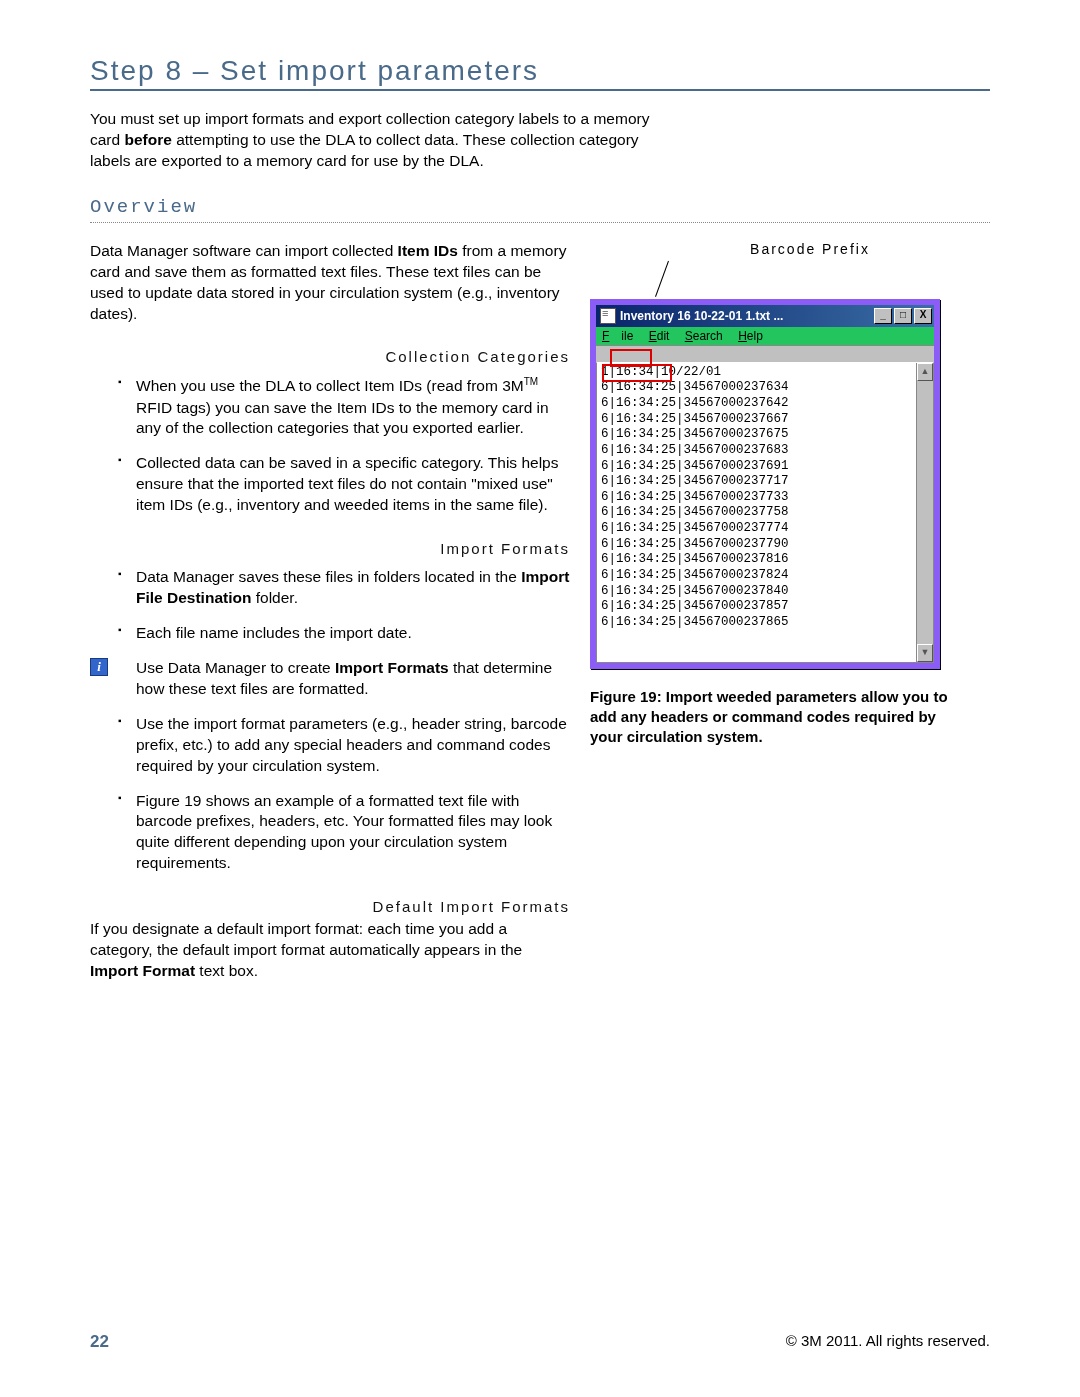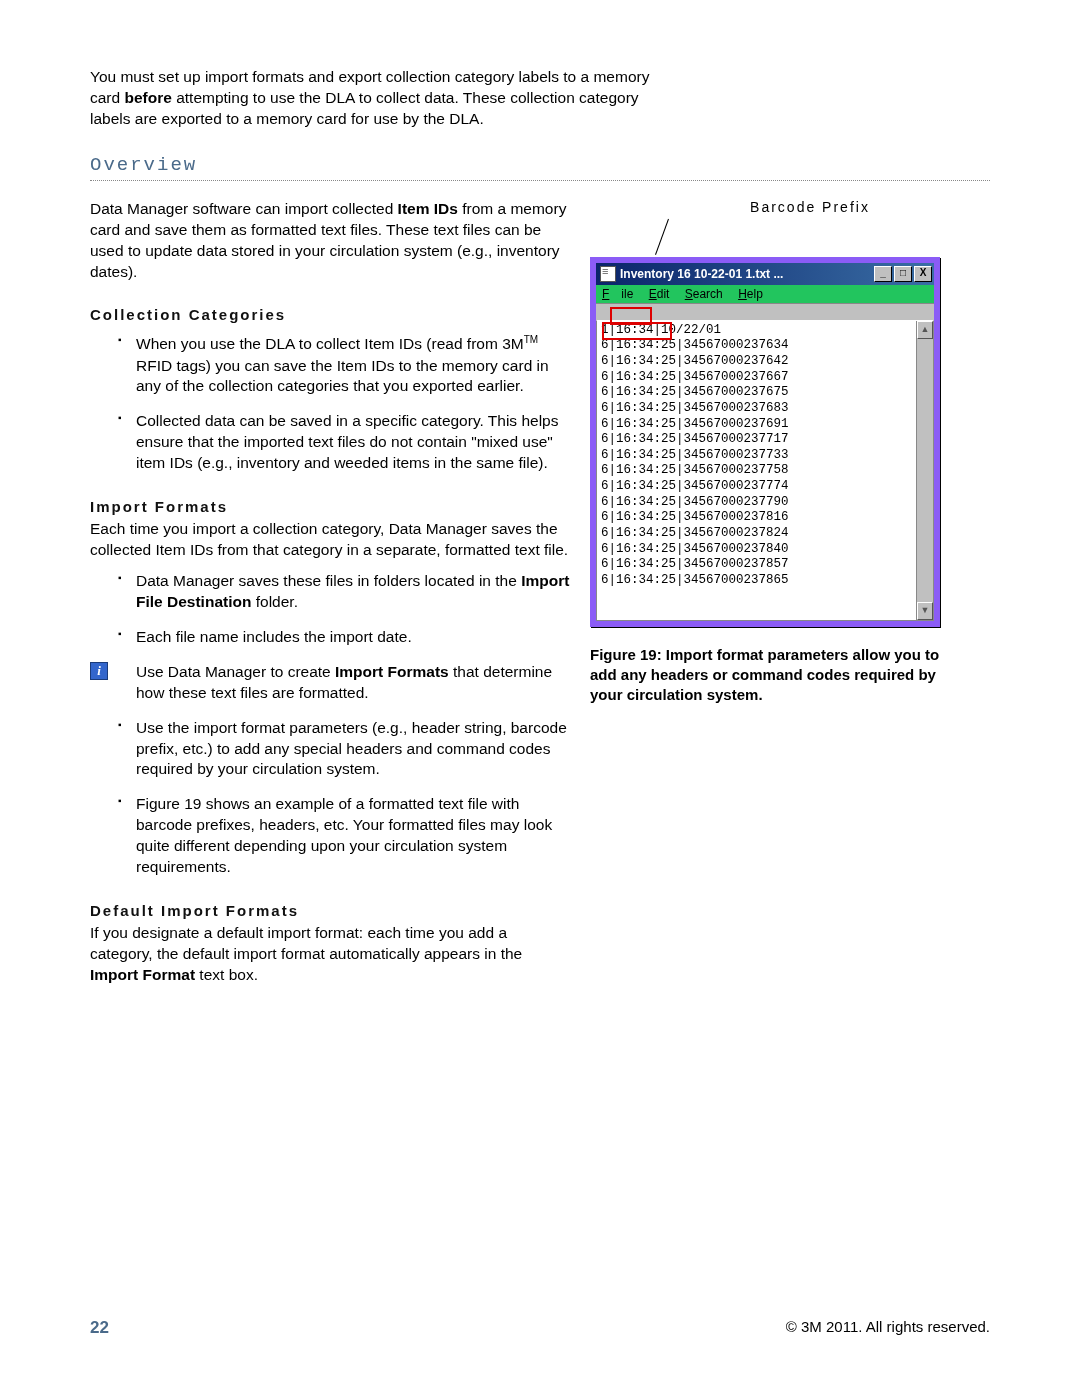--- a/index.html
+++ b/index.html
@@ -55,23 +55,24 @@
   .col-right { width: 380px; }
   .para {
     font-size: 15.5px;
     line-height: 1.35;
     margin: 0 0 16px 0;
   }
   h3.sub {
     font-family: Verdana, Arial, sans-serif;
     font-size: 15px;
     letter-spacing: 2px;
-    font-weight: 700;
+    font-weight: 400;
     margin: 24px 0 4px 0;
     color: #111;
+    text-align: right;
   }
   ul.bullets {
     list-style: none;
     padding: 0 0 0 28px;
     margin: 10px 0 0 0;
   }
   ul.bullets li {
     position: relative;
     font-size: 15.5px;
     line-height: 1.35;
@@ -102,21 +103,21 @@
     align-items: center;
     justify-content: center;
     color: #fff;
     font-style: italic;
     font-family: Georgia, serif;
     font-size: 13px;
     font-weight: bold;
   }
   .footer {
     position: absolute;
-    bottom: 59px;
+    bottom: 45px;
     left: 90px;
     right: 90px;
     display: flex;
     justify-content: space-between;
     font-size: 15px;
   }
   .footer .pagenum {
     color: #4a6a8a;
     font-weight: bold;
     font-size: 17px;
@@ -205,20 +206,21 @@
     font-size: 15px; font-weight:bold; line-height:1.35;
     margin-top: 18px;
   }
   .tm { font-size: 10px; vertical-align: super; }
 </style>
 </head>
 <body>
 
 <div class="page">
 
+  <h1 class="step-title">Step 8 – Set import parameters</h1>
 
   <p class="intro">
     <span>You must set up import formats and export collection category labels to a memory card </span><b>before</b><span> attempting to use the DLA to collect data. These collection category labels are exported to a memory card for use by the DLA.</span>
   </p>
 
   <h2 class="overview">Overview</h2>
 
   <div class="columns">
     <div class="col-left">
 
@@ -228,21 +230,20 @@
 
       <h3 class="sub">Collection Categories</h3>
       <ul class="bullets">
         <li>
           <span>When you use the DLA to collect Item IDs (read from 3M</span><span class="tm">TM</span><span> RFID tags) you can save the Item IDs to the memory card in any of the collection categories that you exported earlier.</span>
         </li>
         <li>Collected data can be saved in a specific category. This helps ensure that the imported text files do not contain "mixed use" item IDs (e.g., inventory and weeded items in the same file).</li>
       </ul>
 
       <h3 class="sub">Import Formats</h3>
-      <p class="para" style="margin-bottom:4px">Each time you import a collection category, Data Manager saves the collected Item IDs from that category in a separate, formatted text file.</p>
       <ul class="bullets">
         <li>
           <span>Data Manager saves these files in folders located in the </span><b>Import File Destination</b><span> folder.</span>
         </li>
         <li>Each file name includes the import date.</li>
         <li class="info-item">
           <span class="info-icon">i</span>
           <span>Use Data Manager to create </span><b>Import Formats</b><span> that determine how these text files are formatted.</span>
         </li>
         <li>Use the import format parameters (e.g., header string, barcode prefix, etc.) to add any special headers and command codes required by your circulation system.</li>
@@ -296,21 +297,21 @@
 6|16:34:25|34567000237865</div>
           <div class="win-scroll">
             <div class="scroll-btn">▲</div>
             <div class="scroll-btn">▼</div>
           </div>
         </div>
         <div class="highlight-row1" style="top:44px; left:14px;"></div>
         <div class="highlight-row1" style="top:59px; left:6px; width:66px;"></div>
       </div>
 
-      <p class="figure-caption">Figure 19: Import format parameters allow you to add any headers or command codes required by your circulation system.</p>
+      <p class="figure-caption">Figure 19: Import weeded parameters allow you to add any headers or command codes required by your circulation system.</p>
     </div>
   </div>
 
   <div class="footer">
     <span class="pagenum">22</span>
     <span>© 3M 2011. All rights reserved.</span>
   </div>
 
 </div>
 

